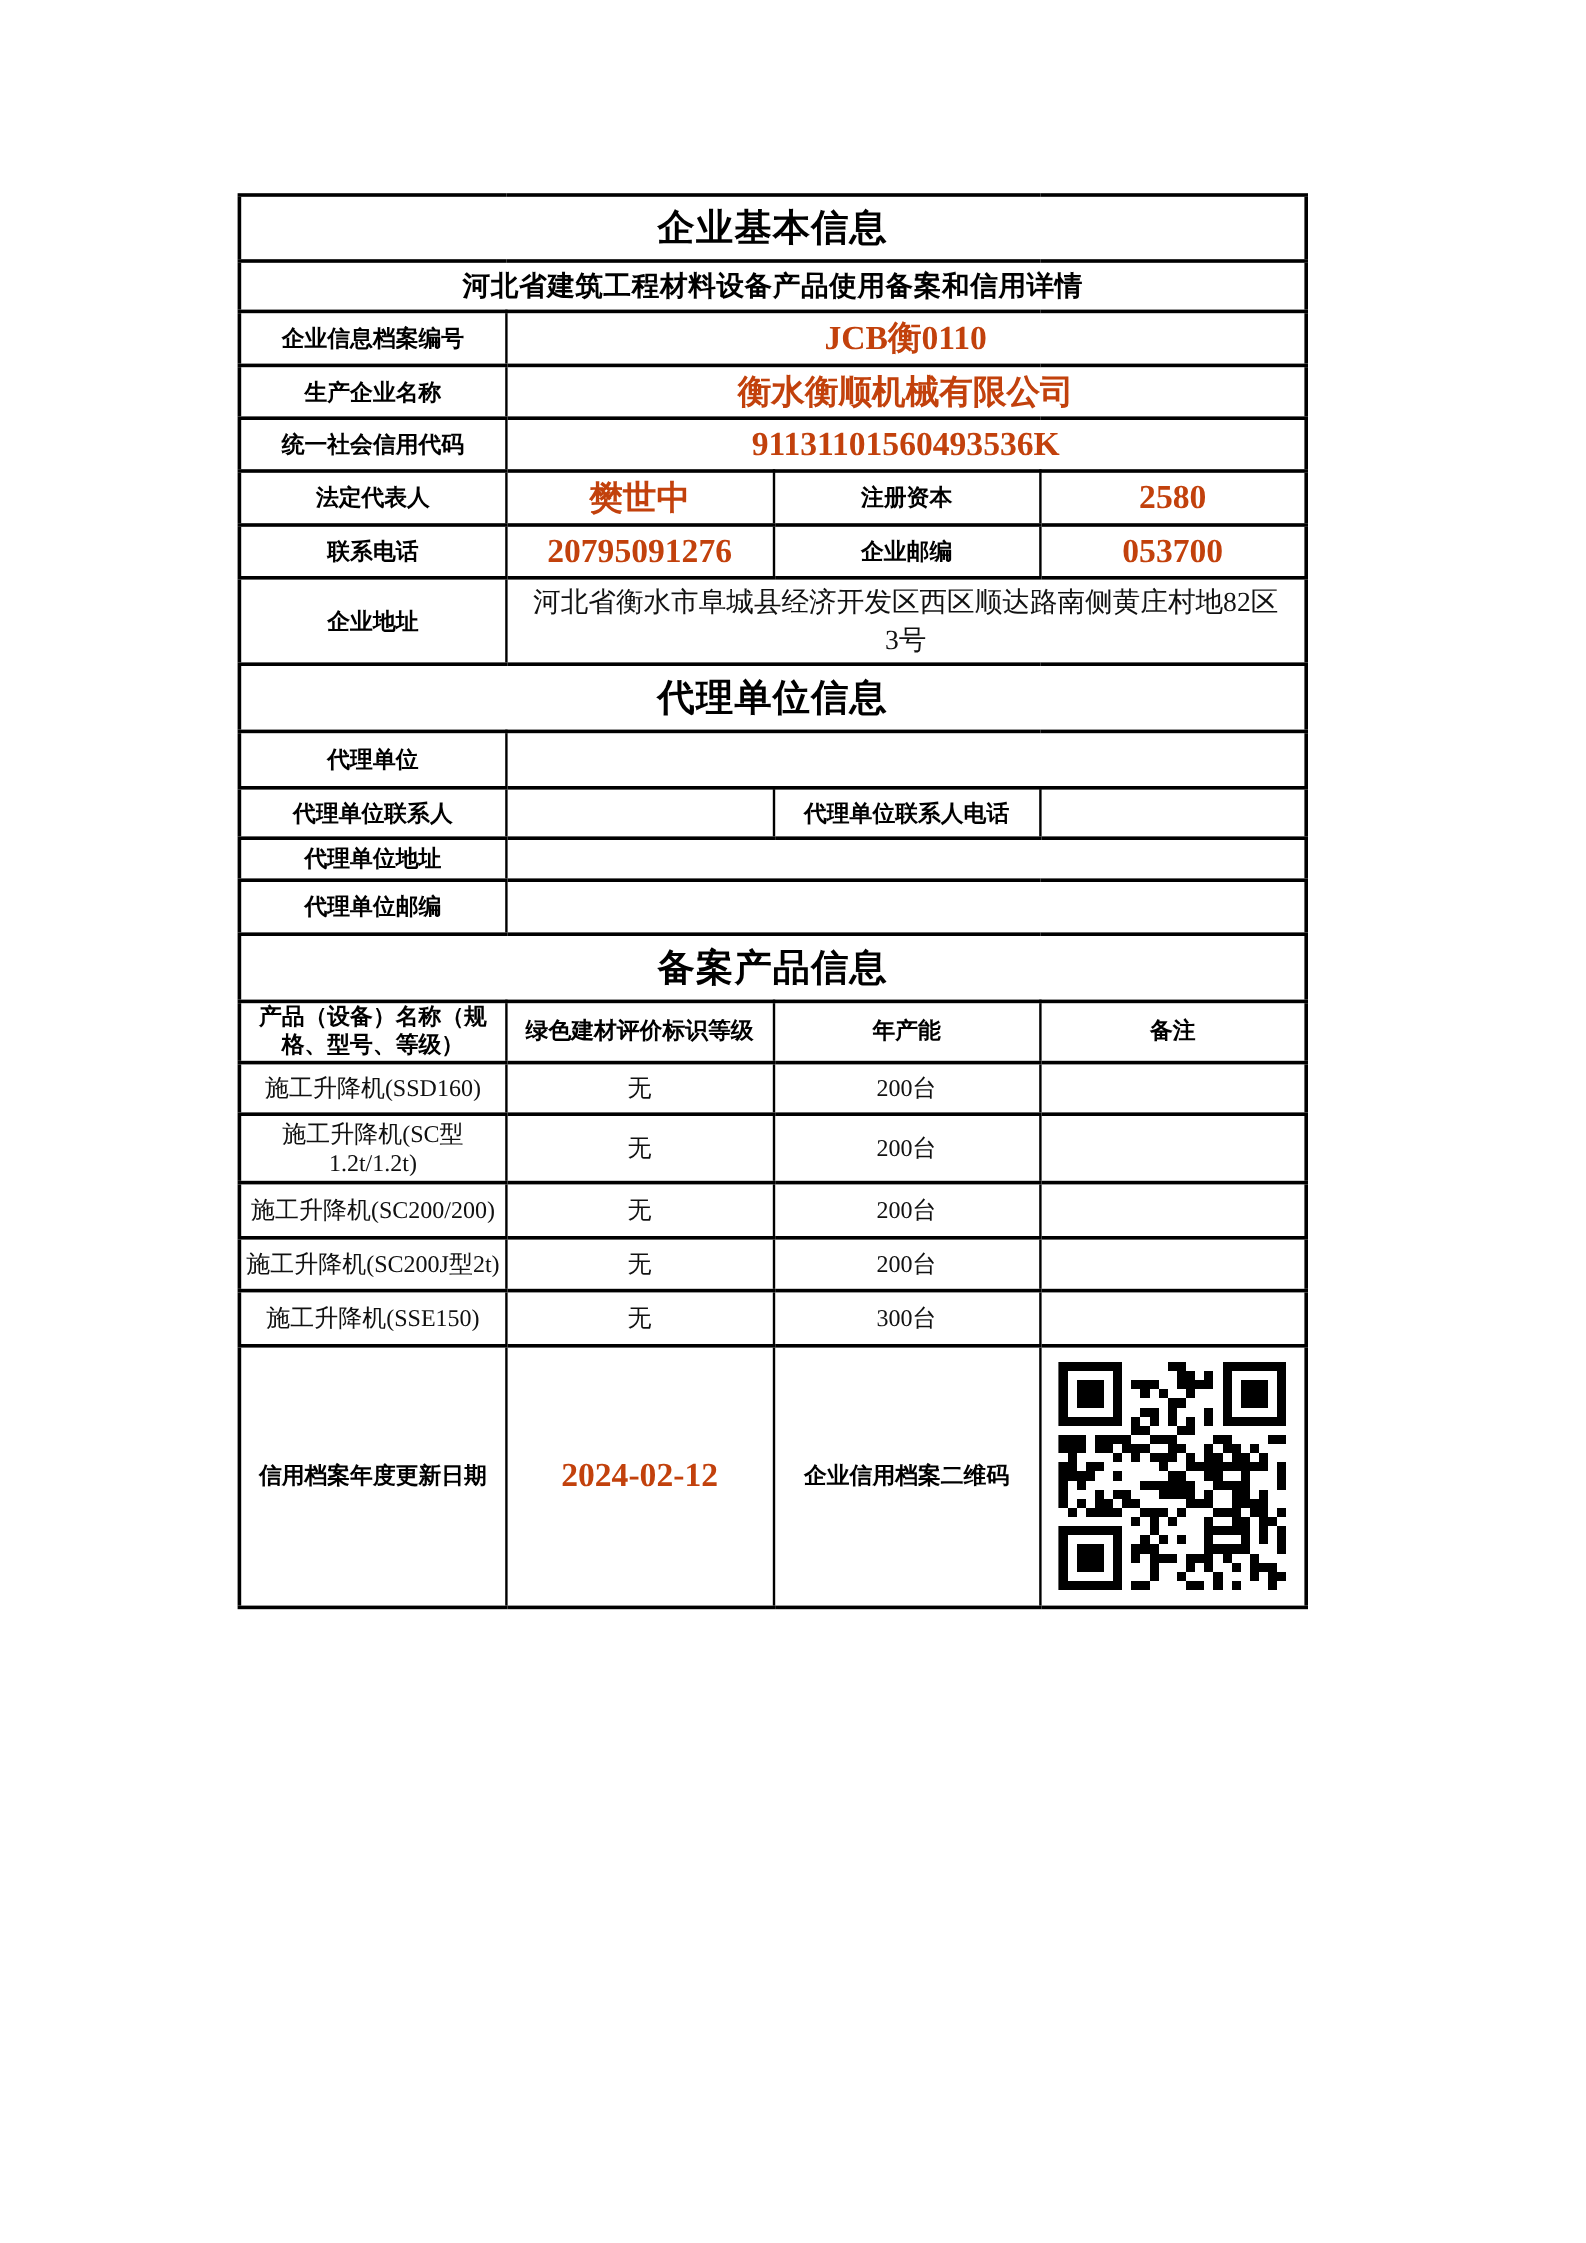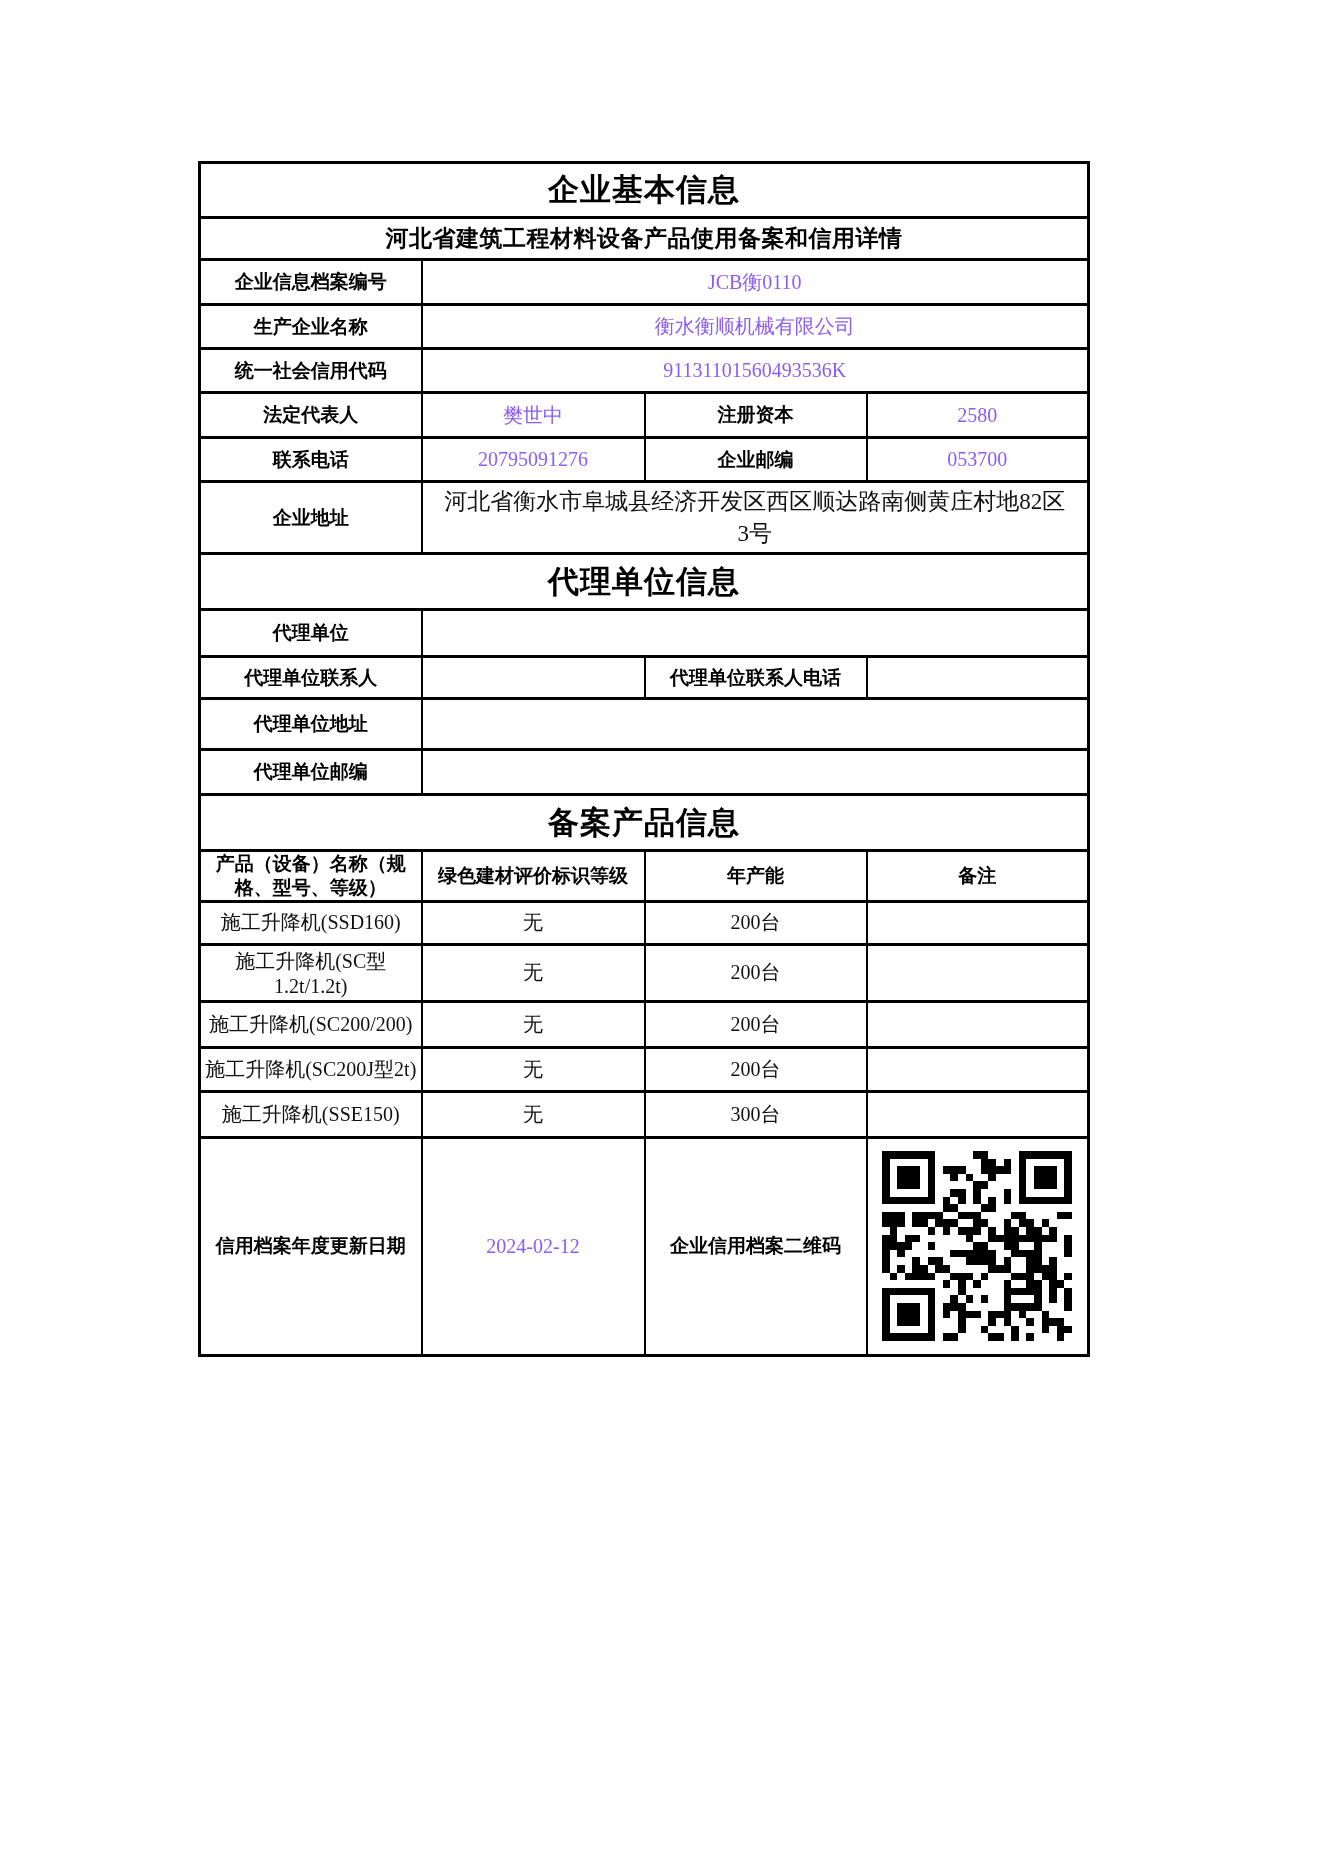--- a/index.html
+++ b/index.html
@@ -9,21 +9,21 @@
             border-collapse:collapse;table-layout:fixed;
             border:3px solid #000;}
   table.doc td{border-left:2px solid #000;border-right:2px solid #000;
                border-top:3px solid #000;border-bottom:3px solid #000;
                padding:0 2px;vertical-align:middle;text-align:center;overflow:hidden;}
   .title-cell{font-weight:bold;font-size:23px;letter-spacing:0.5px;
               font-family:"Liberation Sans",sans-serif;}
   .section-cell{font-weight:bold;font-size:31px;letter-spacing:1px;
                 font-family:"Liberation Sans",sans-serif;}
   .label{font-weight:bold;font-size:19px;font-family:"Liberation Sans",sans-serif;}
-  .value{font-family:"Liberation Serif",serif;font-size:20px;font-weight:normal;color:#8b5cf6;}
+  .value{font-family:"Liberation Serif",serif;font-size:28px;font-weight:bold;color:#c2410c;}
   .pvalue{font-family:"Liberation Serif",serif;font-size:20px;font-weight:normal;color:#111;margin-top:30px;}
   .addr-wrap{width:622px;margin:0 auto;text-align:center;line-height:1.35;
              font-family:"Liberation Serif",serif;font-size:23px;color:#111;}
   .phead{font-weight:bold;font-size:19px;line-height:1.25;
          font-family:"Liberation Sans",sans-serif;padding:0;}
   .qr-box{width:190px;height:192px;margin:0 auto;display:flex;align-items:center;justify-content:center;}
   .qr-box svg{display:block;width:190px;height:192px;shape-rendering:crispEdges;}
 </style>
 </head>
 <body>
@@ -82,21 +82,21 @@
     <tr style="height:47px">
       <td class="label">代理单位</td>
       <td colspan="3" class="value"></td>
     </tr>
     <tr style="height:42px">
       <td class="label">代理单位联系人</td>
       <td class="value"></td>
       <td class="label">代理单位联系人电话</td>
       <td class="value"></td>
     </tr>
-    <tr style="height:51px">
+    <tr style="height:35px">
       <td class="label">代理单位地址</td>
       <td colspan="3" class="value"></td>
     </tr>
     <tr style="height:45px">
       <td class="label">代理单位邮编</td>
       <td colspan="3" class="value"></td>
     </tr>
 
     <tr style="height:56px">
       <td colspan="4" class="section-cell">备案产品信息</td>

